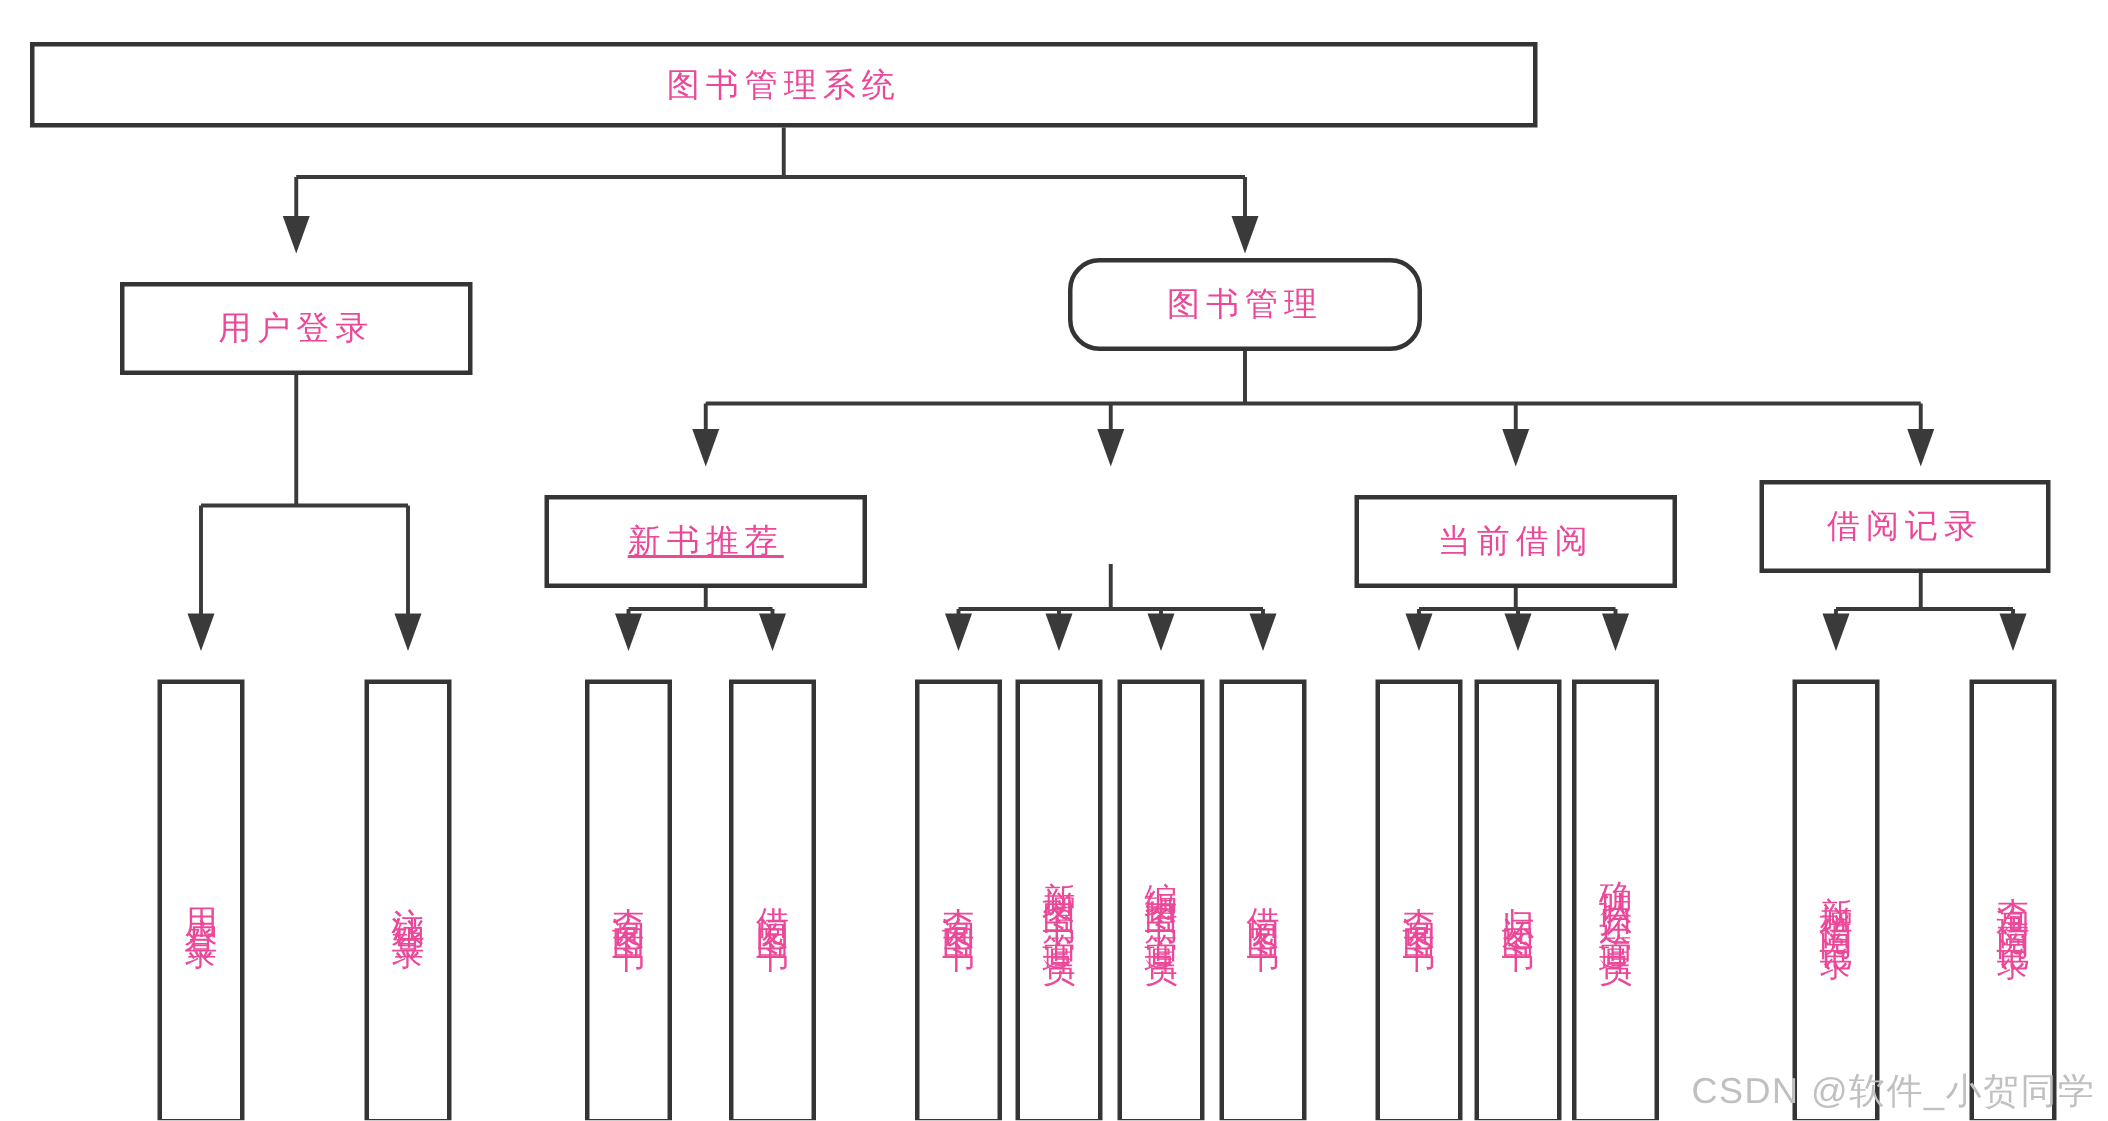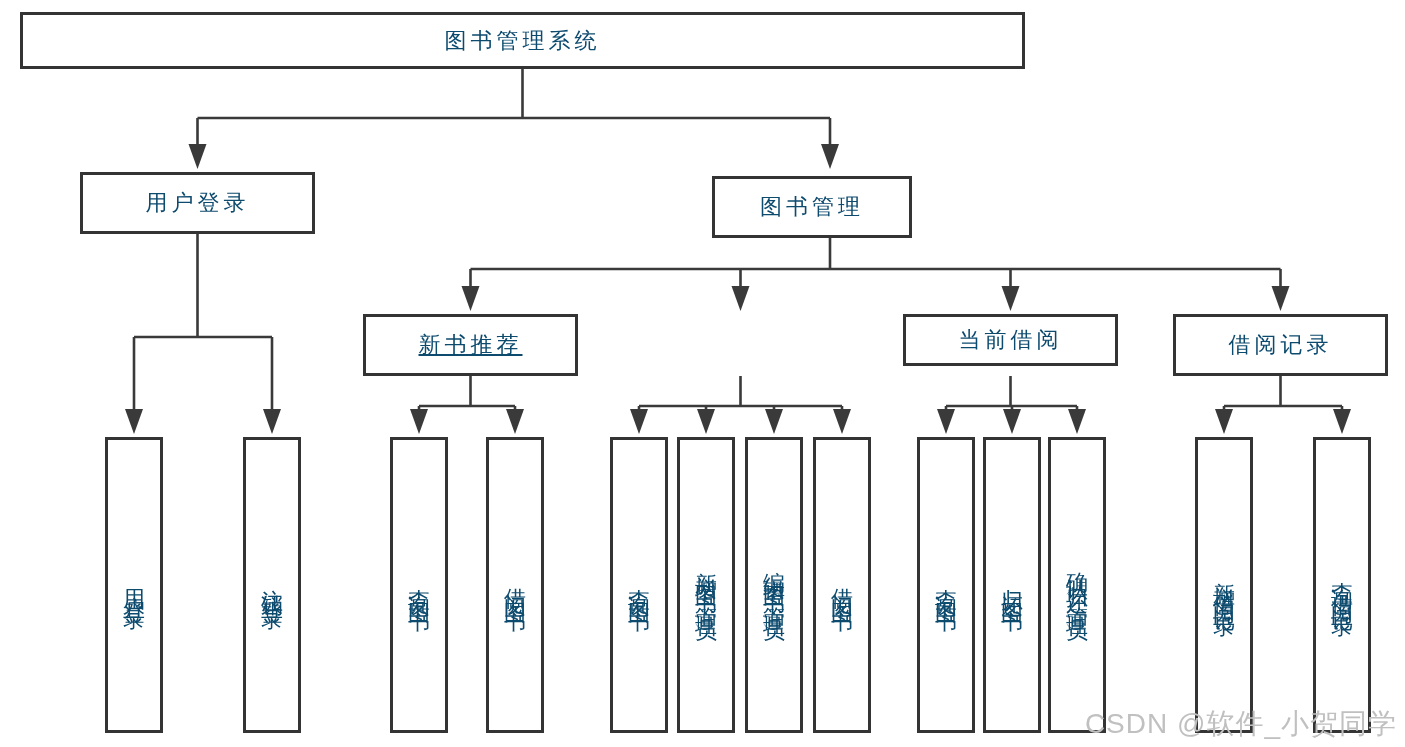--- a/index.html
+++ b/index.html
@@ -15,66 +15,67 @@
     position: absolute;
     left: 0; top: 0;
     width: 1405px; height: 747px;
     pointer-events: none;
   }
   .node {
     position: absolute;
     box-sizing: border-box;
     border: 3px solid #343434;
     background: #ffffff;
-    color: #0c4a6e;
+    color: #ec4899;
     display: flex;
     align-items: center;
     justify-content: center;
     text-align: center;
+    margin-top: 16px;
   }
   .h-node {
     font-size: 22px;
     letter-spacing: 4px;
     white-space: nowrap;
   }
   .v-node {
     writing-mode: vertical-rl;
     text-orientation: mixed;
     font-size: 22px;
     letter-spacing: 7px;
     line-height: 1;
   }
   
   .pos-root { left: 20px;   top: 12px;  width: 1005px; height: 57px; }
   .pos-l2a  { left: 80px;   top: 172px; width: 235px;  height: 62px; }
-  .pos-l2b  { left: 712px;  top: 176px; width: 200px;  height: 62px; }
+  .pos-l2b  { left: 712px;  top: 156px; width: 236px;  height: 62px; border-radius: 21px; }
   .pos-l3a  { left: 363px;  top: 314px; width: 215px;  height: 62px; text-decoration: underline; }
   .pos-l3b  { left: 633px;  top: 314px; width: 215px;  height: 62px; }
-  .pos-l3c  { left: 903px;  top: 314px; width: 215px;  height: 52px; }
-  .pos-l3d  { left: 1173px; top: 314px; width: 215px;  height: 62px; }
+  .pos-l3c  { left: 903px;  top: 314px; width: 215px;  height: 62px; }
+  .pos-l3d  { left: 1173px; top: 304px; width: 194px;  height: 62px; }
   
   .leaf { top: 437px; width: 58px; height: 296px; }
   .pos-u1 { left: 105px; }
   .pos-u2 { left: 243px; }
   .pos-n1 { left: 390px; }
   .pos-n2 { left: 486px; }
   .pos-b1 { left: 610px; }
   .pos-b2 { left: 677px; }
   .pos-b3 { left: 745px; }
   .pos-b4 { left: 813px; }
   .pos-c1 { left: 917px; }
   .pos-c2 { left: 983px; }
   .pos-c3 { left: 1048px; }
   .pos-r1 { left: 1195px; }
   .pos-r2 { left: 1313px; }
   .watermark {
     position: absolute;
     right: 8px;
     bottom: 4px;
-    font-size: 28px;
+    font-size: 24px;
     color: #c0c0c0;
     letter-spacing: 1px;
     z-index: 5;
     white-space: nowrap;
   }
 </style>
 </head>
 <body>
 
 <div id="canvas">

